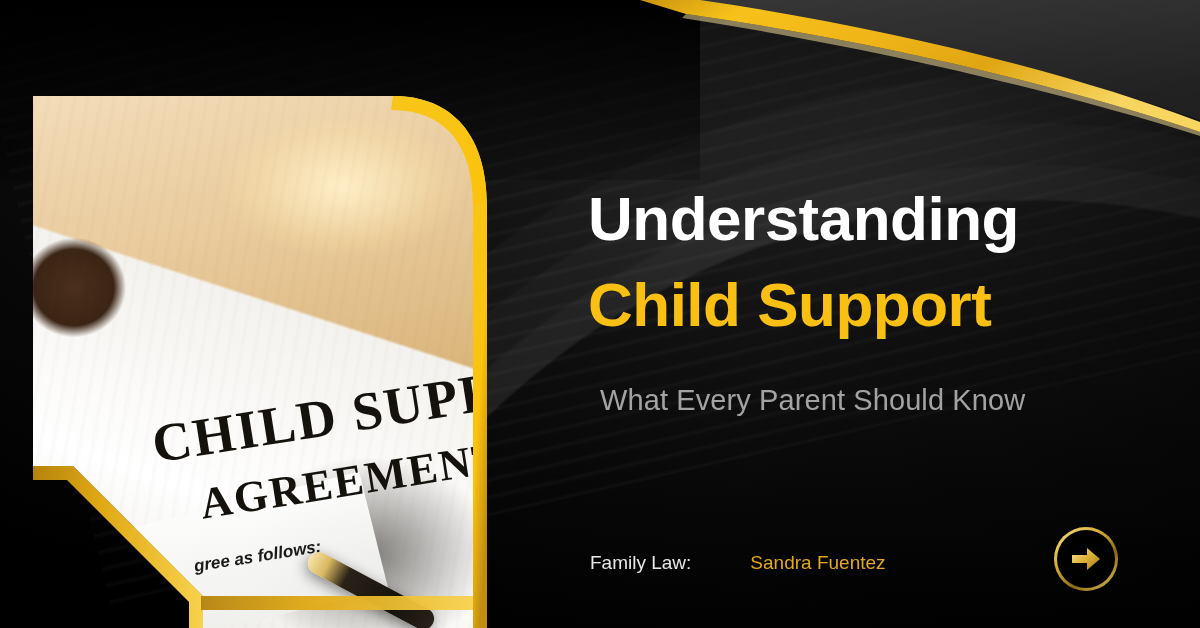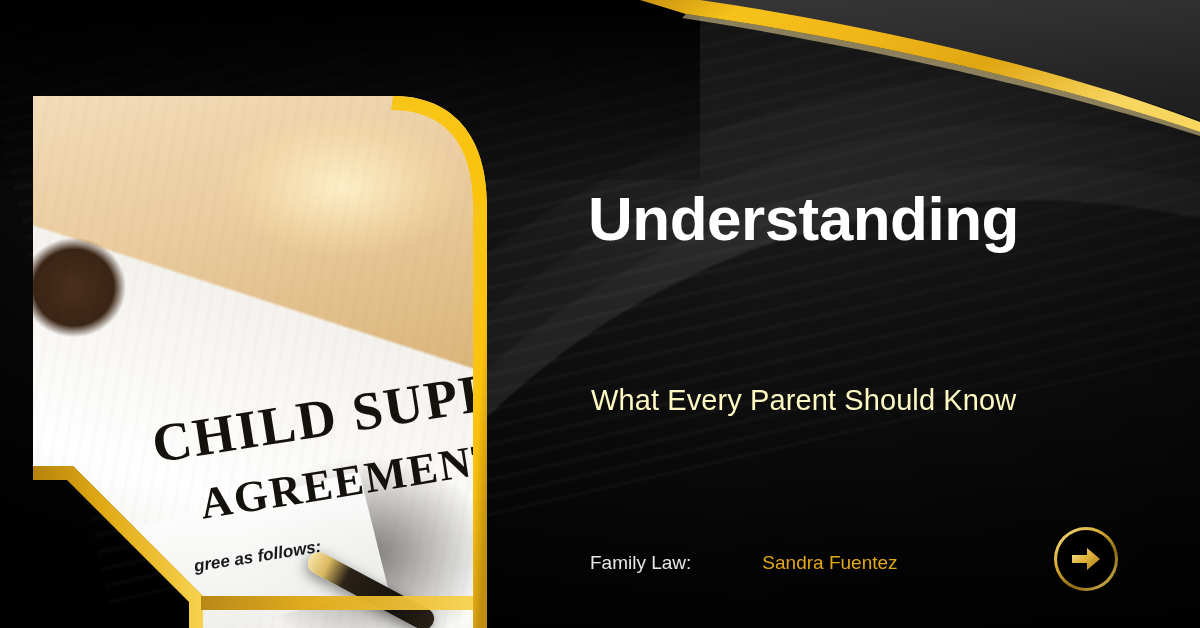--- a/index.html
+++ b/index.html
@@ -218,45 +218,45 @@
     left: 0; top: 274px;
     font-size: 62px;
     font-weight: 700;
     color: #f9c013;
     letter-spacing: -0.5px;
     line-height: 1;
     white-space: nowrap;
   }
   .subtitle {
     position: absolute;
-    left: 3px; top: 384px;
+    left: 12px; top: 384px;
     font-size: 29px;
     font-weight: 400;
-    color: #fef9c3;
+    color: #a3a3a3;
     letter-spacing: 0.1px;
     white-space: nowrap;
   }
   .footer {
     position: absolute;
     left: 2px; top: 552px;
     display: flex;
     align-items: baseline;
     white-space: nowrap;
     gap: 39px;
   }
   .footer-label {
     font-size: 19px;
     color: #e8e8e8;
     font-weight: 400;
   }
   .footer-name {
     font-size: 19px;
     color: #e3a81c;
     font-weight: 400;
-    margin-left: 32px;
+    margin-left: 20px;
   }
 
   
   .arrow-button {
     position: absolute;
     left: 1054px;
     top: 527px;
     width: 58px;
     height: 58px;
     border-radius: 50%;
@@ -337,20 +337,21 @@
       <rect x="440" y="108" width="14" height="424" fill="url(#frameGold)"></rect>
 
       <path d="M0,370 L40,370 L170,500 L170,532 L156,532 L156,506 L34,384 L0,384 Z" fill="url(#frameGoldBot)"></path>
 
       <path d="M168,500 L440,500 L440,514 L168,514 Z" fill="url(#frameGoldBot)" opacity="0.95"></path>
     </svg>
   </div>
 
   <div class="content">
     <div class="title-1">Understanding</div>
+    <div class="title-2">Child Support</div>
     <div class="subtitle">What Every Parent Should Know</div>
 
     <div class="footer">
       <span class="footer-label">Family Law:</span>
       <span class="footer-name">Sandra Fuentez</span>
     </div>
   </div>
 
   <div class="arrow-button">
     <svg width="30" height="26" viewBox="0 0 30 26">

